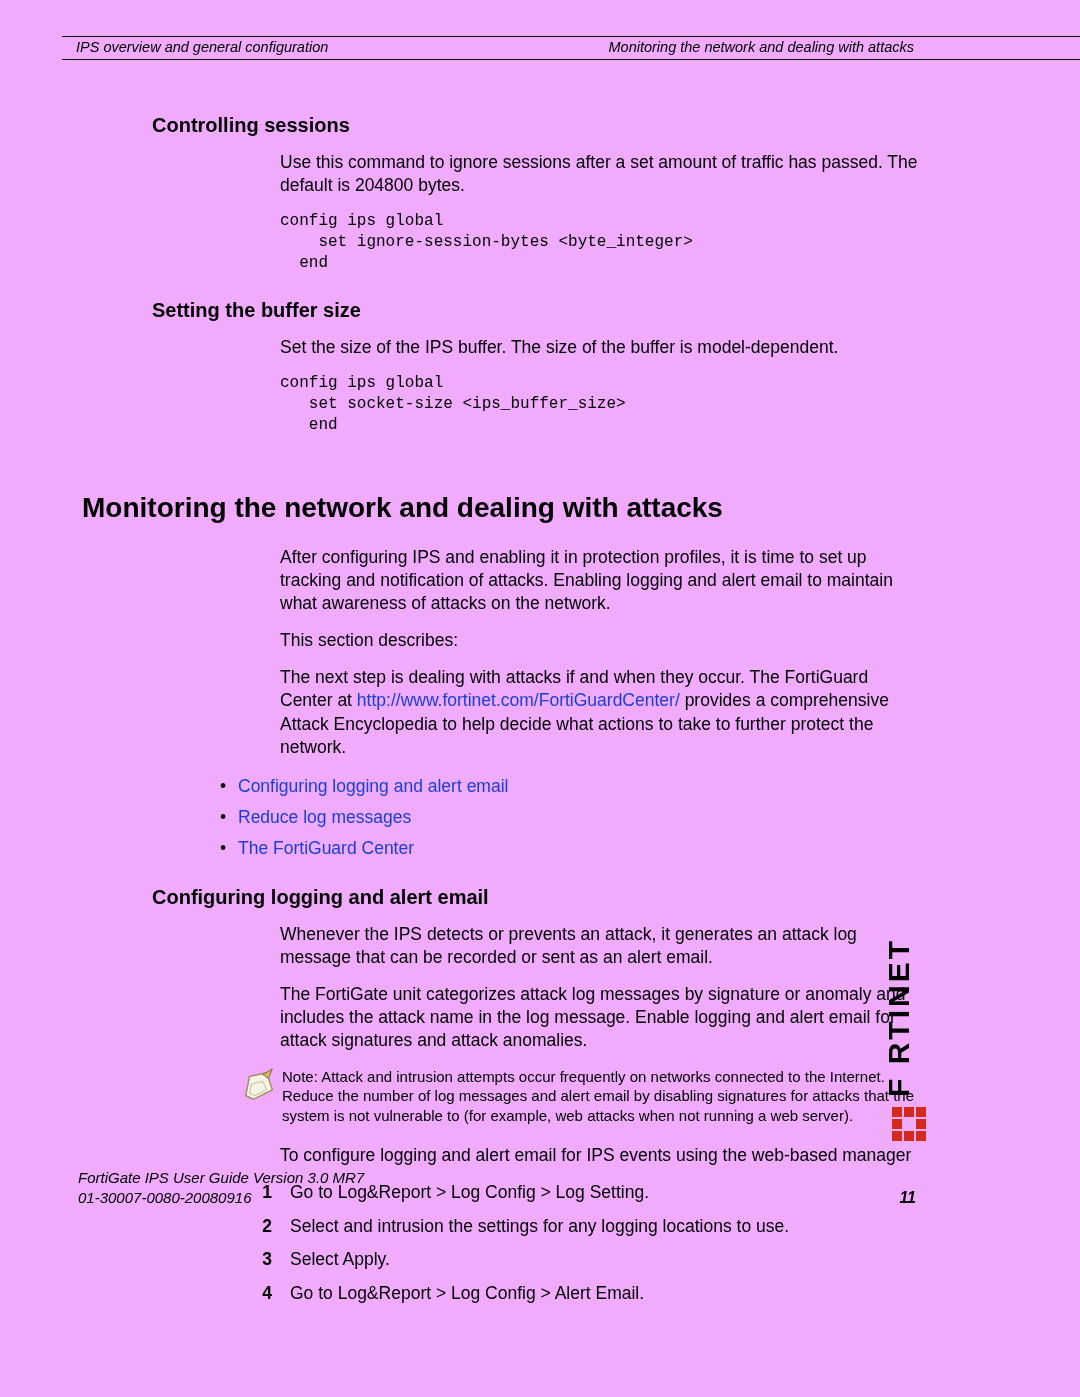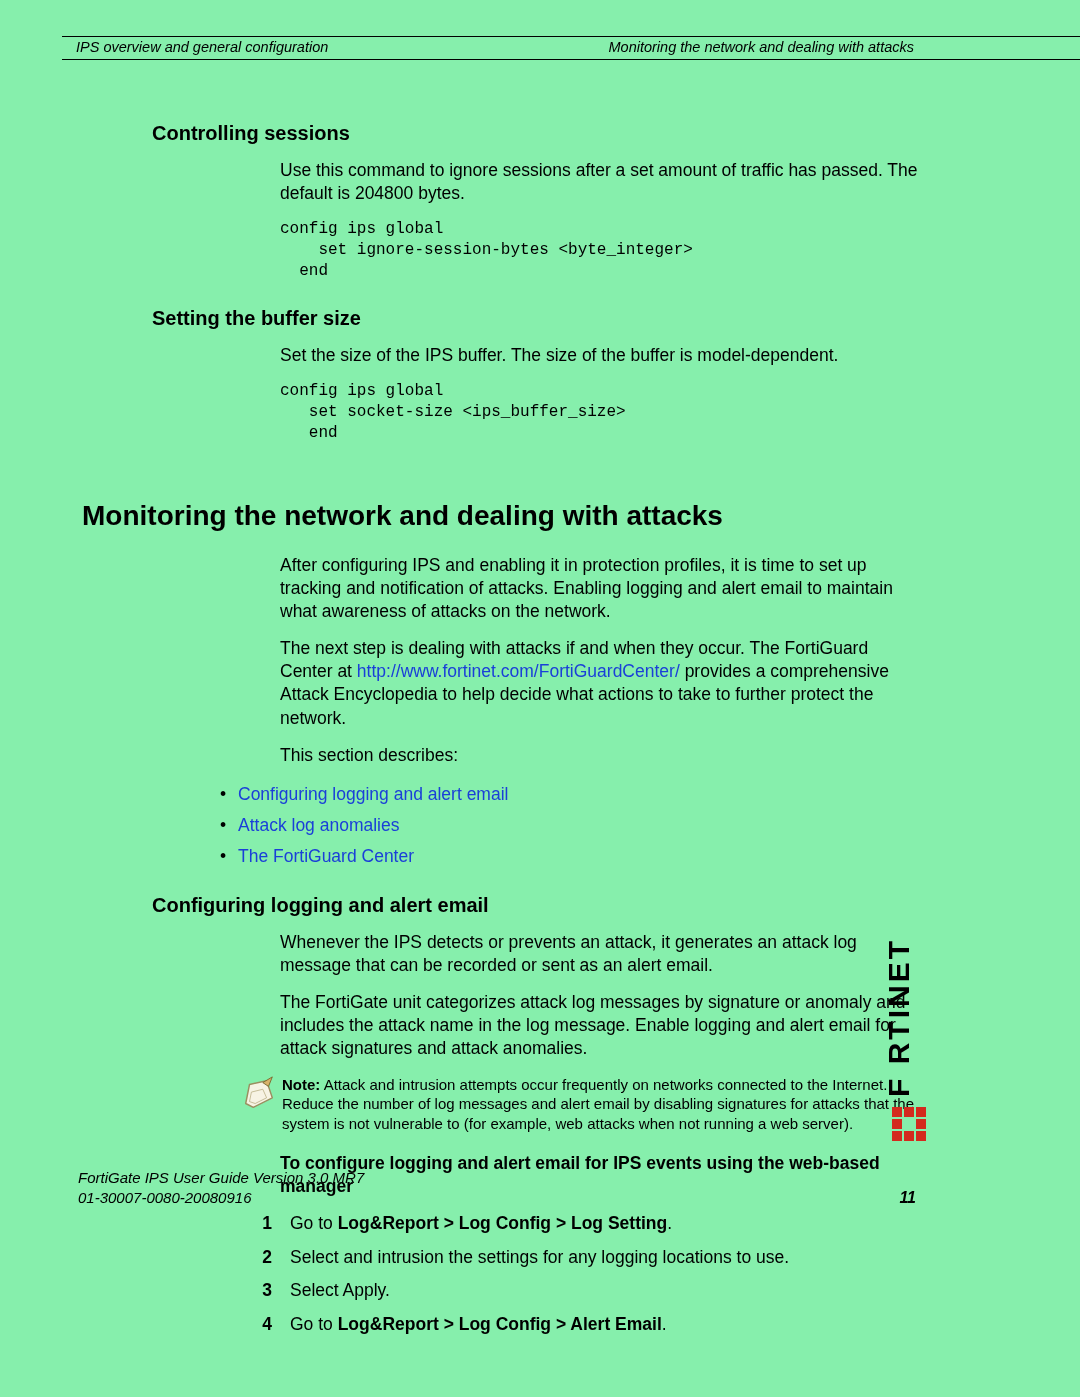--- a/index.html
+++ b/index.html
@@ -7,21 +7,21 @@
     padding: 0;
     background: #fff;
     font-family: Arial, Helvetica, sans-serif;
     color: #000;
     width: 1080px;
   }
   .page {
     position: relative;
     width: 1080px;
     height: 1397px;
-    background: #86efac;
+    background: #f0abfc;
   }
   .top-bar {
     position: absolute;
     top: 36px;
     left: 62px;
     right: 0;
     height: 22px;
     border-top: 1px solid #000;
     border-bottom: 1px solid #000;
   }
@@ -36,21 +36,21 @@
   .top-right { right: 166px; }
   .content {
     position: absolute;
     left: 152px;
     top: 106px;
     width: 770px;
   }
   .h2 {
     font-weight: bold;
     font-size: 20px;
-    margin: 16px 0 14px 0;
+    margin: 8px 0 14px 0;
   }
   .h1 {
     font-weight: bold;
     font-size: 28px;
     margin: 56px 0 22px -70px;
   }
   .body {
     font-size: 17.5px;
     line-height: 1.32;
     margin: 8px 0 14px 128px;
@@ -83,21 +83,21 @@
     width: 682px;
   }
   .note-icon {
     flex: 0 0 42px;
     margin-right: 0;
   }
   .note-text {
     font-size: 15px;
     line-height: 1.32;
   }
-  .bold { font-weight: bold; }
+  .bold { font-weight: normal; }
   .steps {
     display: grid;
     grid-template-columns: 26px auto;
     column-gap: 18px;
     row-gap: 10px;
     margin: 6px 0 0 94px;
     font-size: 17.5px;
     line-height: 1.35;
     width: 670px;
   }
@@ -147,28 +147,28 @@
   end</div>
 
     <h3 class="h2">Setting the buffer size</h3>
     <p class="body">Set the size of the IPS buffer. The size of the buffer is model-dependent.</p>
     <div class="code">config ips global
    set socket-size &lt;ips_buffer_size&gt;
    end</div>
 
     <h1 class="h1">Monitoring the network and dealing with attacks</h1>
     <p class="body">After configuring IPS and enabling it in protection profiles, it is time to set up tracking and notification of attacks. Enabling logging and alert email to maintain what awareness of attacks on the network.</p>
+    <p class="body">This section describes:</p>
     <p class="body">
       <span>The next step is dealing with attacks if and when they occur. The FortiGuard Center at </span><a class="link">http://www.fortinet.com/FortiGuardCenter/</a><span> provides a comprehensive Attack Encyclopedia to help decide what actions to take to further protect the network.</span>
     </p>
-    <p class="body">This section describes:</p>
 
     <div class="bullets">
       <div class="bi"><span class="bul">•</span><a class="link">Configuring logging and alert email</a></div>
-      <div class="bi"><span class="bul">•</span><a class="link">Attack log anomalies</a></div>
+      <div class="bi"><span class="bul">•</span><a class="link">Reduce log messages</a></div>
       <div class="bi"><span class="bul">•</span><a class="link">The FortiGuard Center</a></div>
     </div>
 
     <h3 class="h2">Configuring logging and alert email</h3>
     <p class="body">Whenever the IPS detects or prevents an attack, it generates an attack log message that can be recorded or sent as an alert email.</p>
     <p class="body">The FortiGate unit categorizes attack log messages by signature or anomaly and includes the attack name in the log message. Enable logging and alert email for attack signatures and attack anomalies.</p>
 
     <div class="note-row">
       <div class="note-icon">
         <svg viewBox="0 0 40 40" width="38" height="38">

